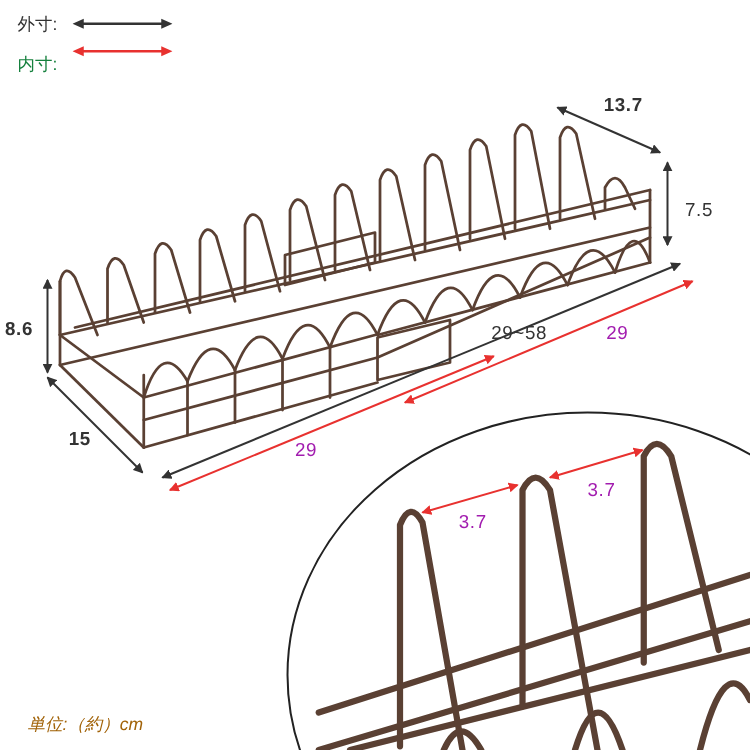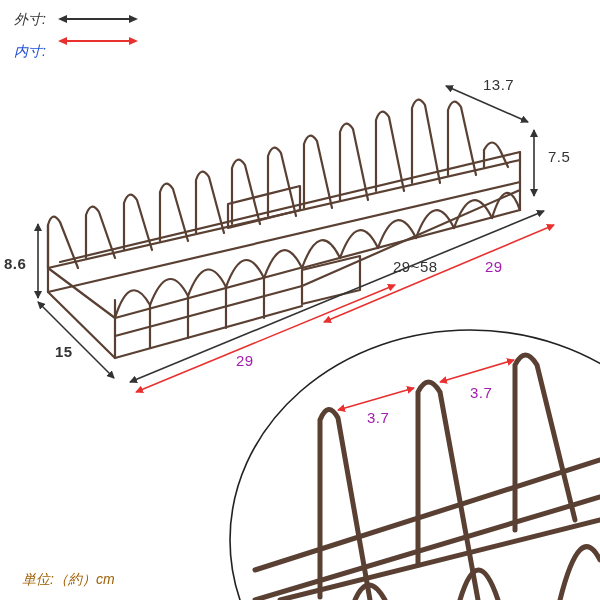--- a/index.html
+++ b/index.html
@@ -1,21 +1,21 @@
 <!DOCTYPE html>
 <html><head>
 <meta charset="utf-8">
 <style>
   html, body { margin: 0; padding: 0; background: #ffffff; }
   body { width: 600px; height: 600px; position: relative; overflow: hidden; font-family: "Liberation Sans", "DejaVu Sans", sans-serif; }
-  .legend { position: absolute; left: 14px; top: 8px; font-size: 14px; line-height: 22px; font-style: italic; }
+  .legend { position: absolute; left: 14px; top: 8px; font-size: 14px; line-height: 22px; }
   .legend-row { display: flex; align-items: center; height: 22px; }
   .legend-label { width: 44px; }
   .legend-label.outer { color: #333333; }
-  .legend-label.inner { color: #1d4ed8; margin-top: 19px; }
+  .legend-label.inner { color: #15803d; margin-top: 19px; }
   .legend-arrow { width: 80px; height: 10px; }
   svg.diagram { position: absolute; left: 0; top: 0; }
   .dim { position: absolute; font-size: 15px; letter-spacing: 0.5px; white-space: nowrap; }
   .dim.outer { color: #333333; }
   .dim.inner { color: #a21caf; }
   .unit { position: absolute; left: 22px; top: 571px; font-size: 14px; color: #a16207; font-style: italic; }
 </style>
 </head>
 <body>
 
@@ -128,22 +128,22 @@
     <path d="M355,600 Q368,570 385,600"></path>
     <path d="M460,600 Q478,540 498,600"></path>
     <path d="M560,600 Q580,520 600,560"></path>
   </g>
   <g fill="none">
     <line x1="338" y1="410" x2="414" y2="388" stroke="#e8312f" stroke-width="1.6" marker-start="url(#ah-red)" marker-end="url(#ah-red)"></line>
     <line x1="440" y1="382" x2="514" y2="360" stroke="#e8312f" stroke-width="1.6" marker-start="url(#ah-red)" marker-end="url(#ah-red)"></line>
   </g>
 </svg>
 
-<span class="dim outer" style="left:483px; top:76px;">13.7</span>
-<span class="dim outer" style="left:548px; top:148px;">7.5</span>
+<span class="dim outer" style="left:483px; top:76px;font-weight:bold;">13.7</span>
+<span class="dim outer" style="left:548px; top:160px;">7.5</span>
 <span class="dim outer" style="left:4px; top:255px;font-weight:bold;">8.6</span>
 <span class="dim outer" style="left:55px; top:343px;font-weight:bold;">15</span>
 <span class="dim outer" style="left:393px; top:258px;">29~58</span>
 <span class="dim inner" style="left:485px; top:258px;">29</span>
 <span class="dim inner" style="left:236px; top:352px;">29</span>
 <span class="dim inner" style="left:367px; top:409px;">3.7</span>
 <span class="dim inner" style="left:470px; top:384px;">3.7</span>
 
 <span class="unit">単位:（約）cm</span>
 

